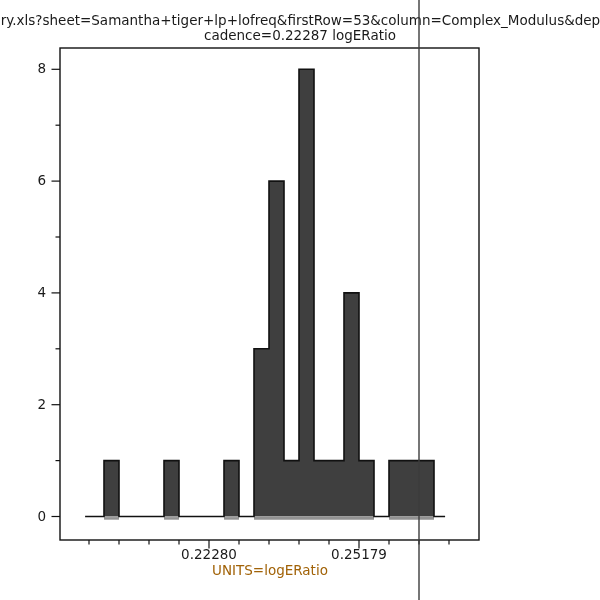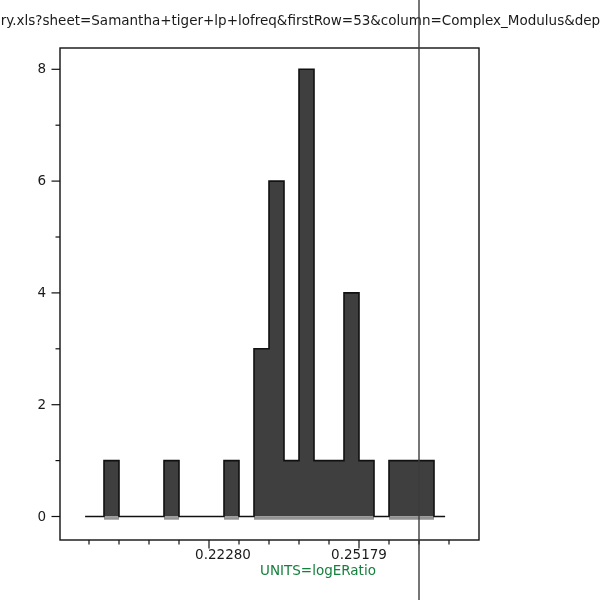--- a/index.html
+++ b/index.html
@@ -19,28 +19,29 @@
   .tick-label-y{
     position:absolute;left:14px;width:32px;text-align:right;
     font-size:13.5px;color:#1a1a1a;
   }
   .tick-label-x{
     position:absolute;width:84px;text-align:center;top:546px;
     font-size:13.5px;color:#1a1a1a;
   }
   .x-axis-title{
     position:absolute;top:562px;left:270px;transform:translateX(-50%);
-    white-space:nowrap;font-size:13.5px;color:#15803d;margin-left:48px;
+    white-space:nowrap;font-size:13.5px;color:#a16207;
   }
 </style>
 </head>
 <body>
 
 <div class="screen">
   <div class="title-line1">mmary.xls?sheet=Samantha+tiger+lp+lofreq&amp;firstRow=53&amp;column=Complex_Modulus&amp;depende</div>
+  <div class="title-line2">cadence=0.22287 logERatio</div>
 
   <svg class="plot-svg" width="600" height="600" id="plot">
       <path d="M 85.1 516.5 L 104.0 516.5 L 104.0 460.6 L 119.0 460.6 L 119.0 516.5 L 164.0 516.5 L 164.0 460.6 L 179.0 460.6 L 179.0 516.5 L 224.0 516.5 L 224.0 460.6 L 239.0 460.6 L 239.0 516.5 L 254.0 516.5 L 254.0 348.8 L 269.0 348.8 L 269.0 348.8 L 269.0 181.10000000000002 L 284.0 181.10000000000002 L 284.0 181.10000000000002 L 284.0 460.6 L 299.0 460.6 L 299.0 460.6 L 299.0 69.30000000000001 L 314.0 69.30000000000001 L 314.0 69.30000000000001 L 314.0 460.6 L 329.0 460.6 L 329.0 460.6 L 329.0 460.6 L 344.0 460.6 L 344.0 460.6 L 344.0 292.9 L 359.0 292.9 L 359.0 292.9 L 359.0 460.6 L 374.0 460.6 L 374.0 516.5 L 389.0 516.5 L 389.0 460.6 L 404.0 460.6 L 404.0 460.6 L 404.0 460.6 L 419.0 460.6 L 419.0 460.6 L 419.0 460.6 L 434.0 460.6 L 434.0 516.5 L 445.1 516.5" fill="#3f3f3f" stroke="none"></path>
       <line x1="103.99999999997826" x2="118.99999999999326" y1="518.4" y2="518.4" stroke="#929292" stroke-width="2.6"></line>
       <line x1="164.00000000003826" x2="179.00000000005326" y1="518.4" y2="518.4" stroke="#929292" stroke-width="2.6"></line>
       <line x1="224.000000000015" x2="239.00000000003" y1="518.4" y2="518.4" stroke="#929292" stroke-width="2.6"></line>
       <line x1="254.00000000004502" x2="373.9999999999985" y1="518.4" y2="518.4" stroke="#929292" stroke-width="2.6"></line>
       <line x1="389.0000000000135" x2="434.0000000000585" y1="518.4" y2="518.4" stroke="#929292" stroke-width="2.6"></line>
       <path d="M 85.1 516.5 L 104.0 516.5 L 104.0 460.6 L 119.0 460.6 L 119.0 516.5 L 164.0 516.5 L 164.0 460.6 L 179.0 460.6 L 179.0 516.5 L 224.0 516.5 L 224.0 460.6 L 239.0 460.6 L 239.0 516.5 L 254.0 516.5 L 254.0 348.8 L 269.0 348.8 L 269.0 348.8 L 269.0 181.10000000000002 L 284.0 181.10000000000002 L 284.0 181.10000000000002 L 284.0 460.6 L 299.0 460.6 L 299.0 460.6 L 299.0 69.30000000000001 L 314.0 69.30000000000001 L 314.0 69.30000000000001 L 314.0 460.6 L 329.0 460.6 L 329.0 460.6 L 329.0 460.6 L 344.0 460.6 L 344.0 460.6 L 344.0 292.9 L 359.0 292.9 L 359.0 292.9 L 359.0 460.6 L 374.0 460.6 L 374.0 516.5 L 389.0 516.5 L 389.0 460.6 L 404.0 460.6 L 404.0 460.6 L 404.0 460.6 L 419.0 460.6 L 419.0 460.6 L 419.0 460.6 L 434.0 460.6 L 434.0 516.5 L 445.1 516.5" fill="none" stroke="#111111" stroke-width="1.6" stroke-linejoin="miter"></path>
       <rect x="60" y="48" width="419" height="492" fill="none" stroke="#111111" stroke-width="1.4"></rect>
@@ -69,16 +70,16 @@
       <line x1="419.0000000000435" x2="419.0000000000435" y1="0" y2="600" stroke="#3c3c3c" stroke-width="1.4"></line>
     </svg>
 
   <div id="labels">
     <div class="x-axis-title">UNITS=logERatio</div>
   <div class="tick-label-y" style="top: 507.5px;">0</div>
       <div class="tick-label-y" style="top: 395.7px;">2</div>
       <div class="tick-label-y" style="top: 283.9px;">4</div>
       <div class="tick-label-y" style="top: 172.1px;">6</div>
       <div class="tick-label-y" style="top: 60.3px;">8</div>
-      <div class="tick-label-x" style="left: 181px;">0.22280</div>
+      <div class="tick-label-x" style="left: 167px;">0.22280</div>
       <div class="tick-label-x" style="left: 317px;">0.25179</div>
     </div>
 </div>
 
 </body></html>

